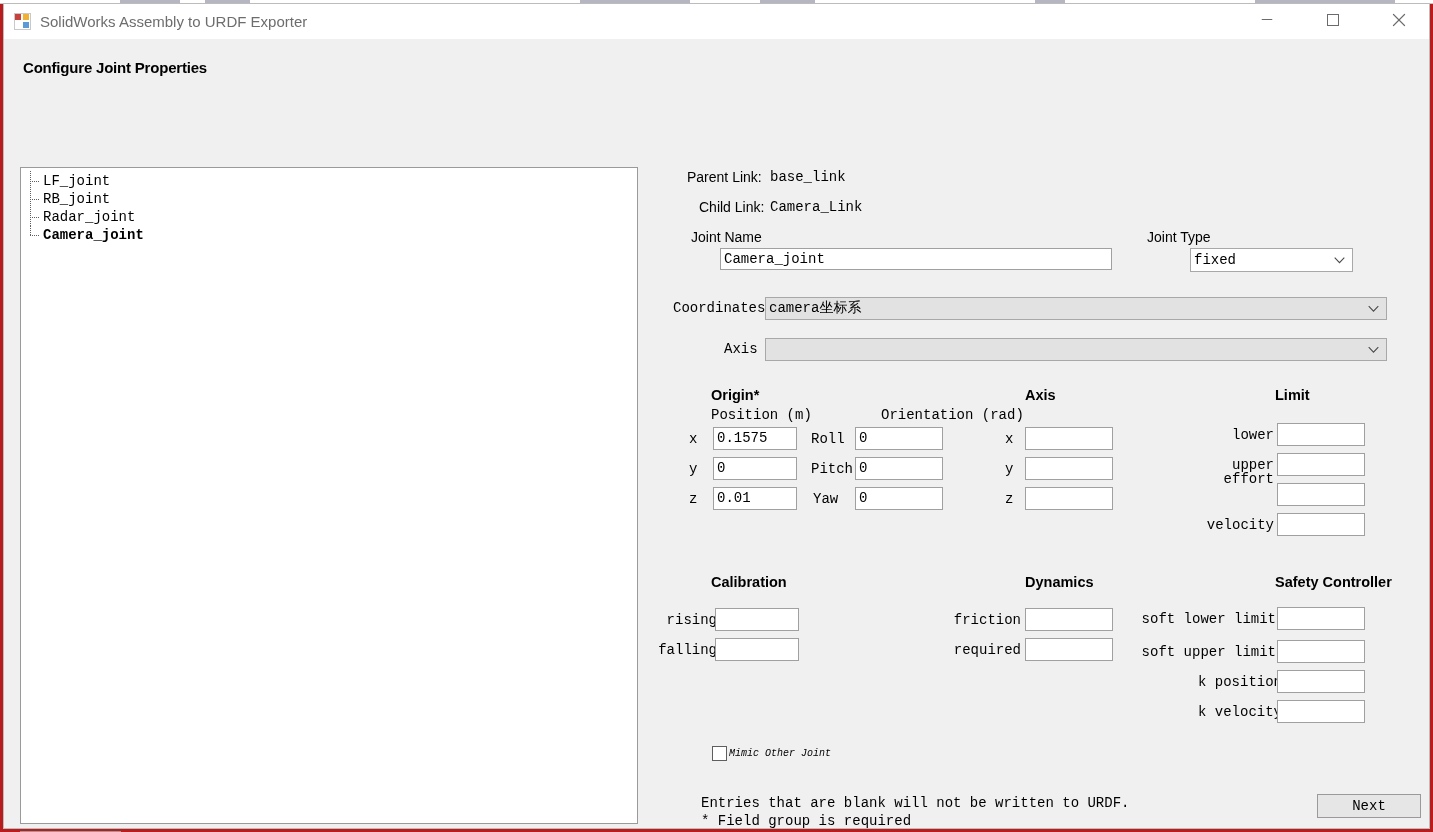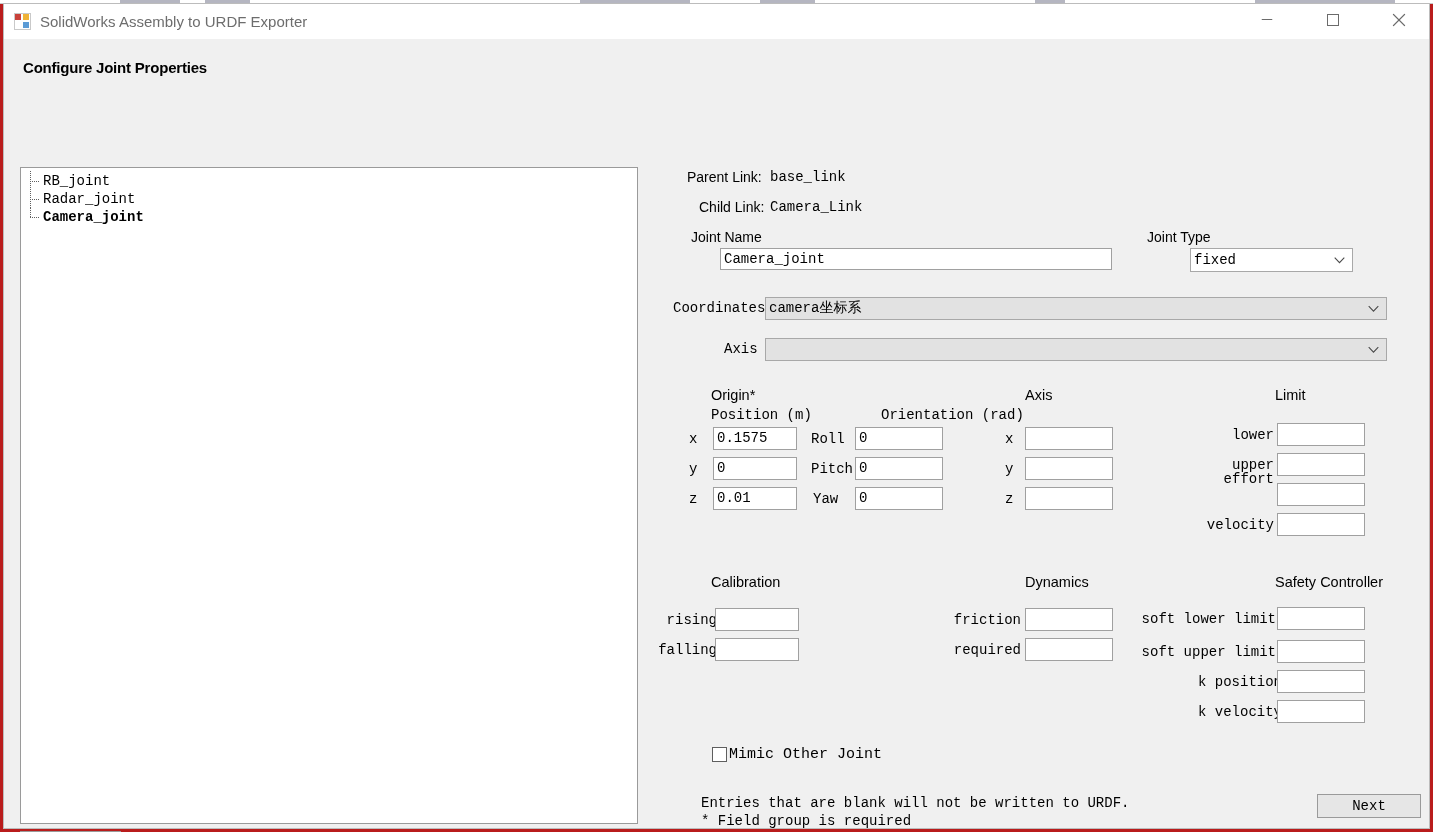--- a/index.html
+++ b/index.html
@@ -185,21 +185,21 @@
     color: #000;
   }
   .lbl {
     position: absolute;
     white-space: nowrap;
   }
   .sect-title {
     position: absolute;
     font-family: "Liberation Sans", sans-serif;
     font-size: 14.5px;
-    font-weight: normal;
+    font-weight: bold;
     color: #000;
     white-space: nowrap;
   }
   .tbox {
     position: absolute;
     background: #ffffff;
     border: 1px solid #a0a0a0;
     box-sizing: border-box;
     font-family: "Liberation Mono", monospace;
     font-size: 14px;
@@ -246,22 +246,23 @@
   }
   .check-box {
     width: 15px; height: 15px;
     border: 1px solid #5e5e5e;
     background: #fff;
     box-sizing: border-box;
     margin-right: 2px;
   }
   .check-label {
     font-family: "Liberation Mono", monospace;
-    font-size: 15px;
-    color: #000;
+    font-size: 10px;
+    color: #000;
+    font-style: italic;
   }
 
   .footnote {
     position: absolute;
     left: 697px; top: 755px;
     font-family: "Liberation Mono", monospace;
     font-size: 14px;
     line-height: 18px;
     color: #000;
     white-space: pre-line;
@@ -325,20 +326,21 @@
         </svg>
       </div>
     </div>
 
     <div class="page">
 
       <div class="heading">Configure Joint Properties</div>
 
       <div class="tree-panel">
         <div style="padding-top:4px;">
+          <div class="tree-node"><span>LF_joint</span></div>
           <div class="tree-node"><span>RB_joint</span></div>
           <div class="tree-node"><span>Radar_joint</span></div>
           <div class="tree-node selected"><span>Camera_joint</span></div>
         </div>
       </div>
 
       <div class="cancel-btn">Cancel</div>
 
       <div class="lbl sans" style="left:683px; top:130px;">Parent Link:</div>
       <div class="lbl mono" style="left:766px; top:130px;">base_link</div>

